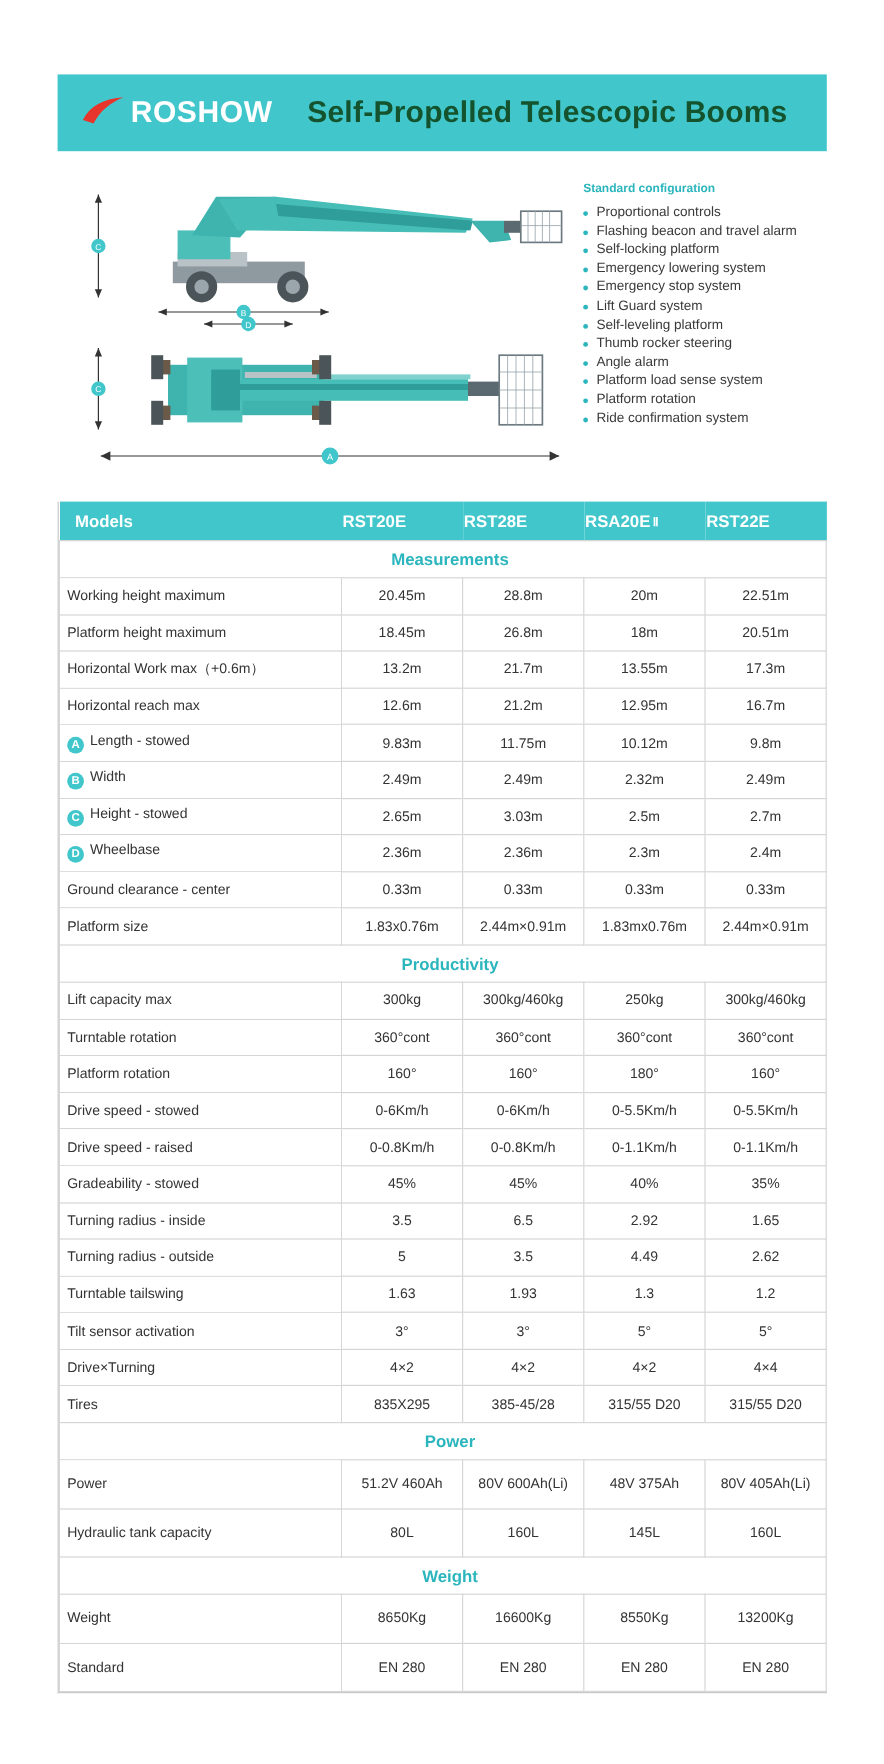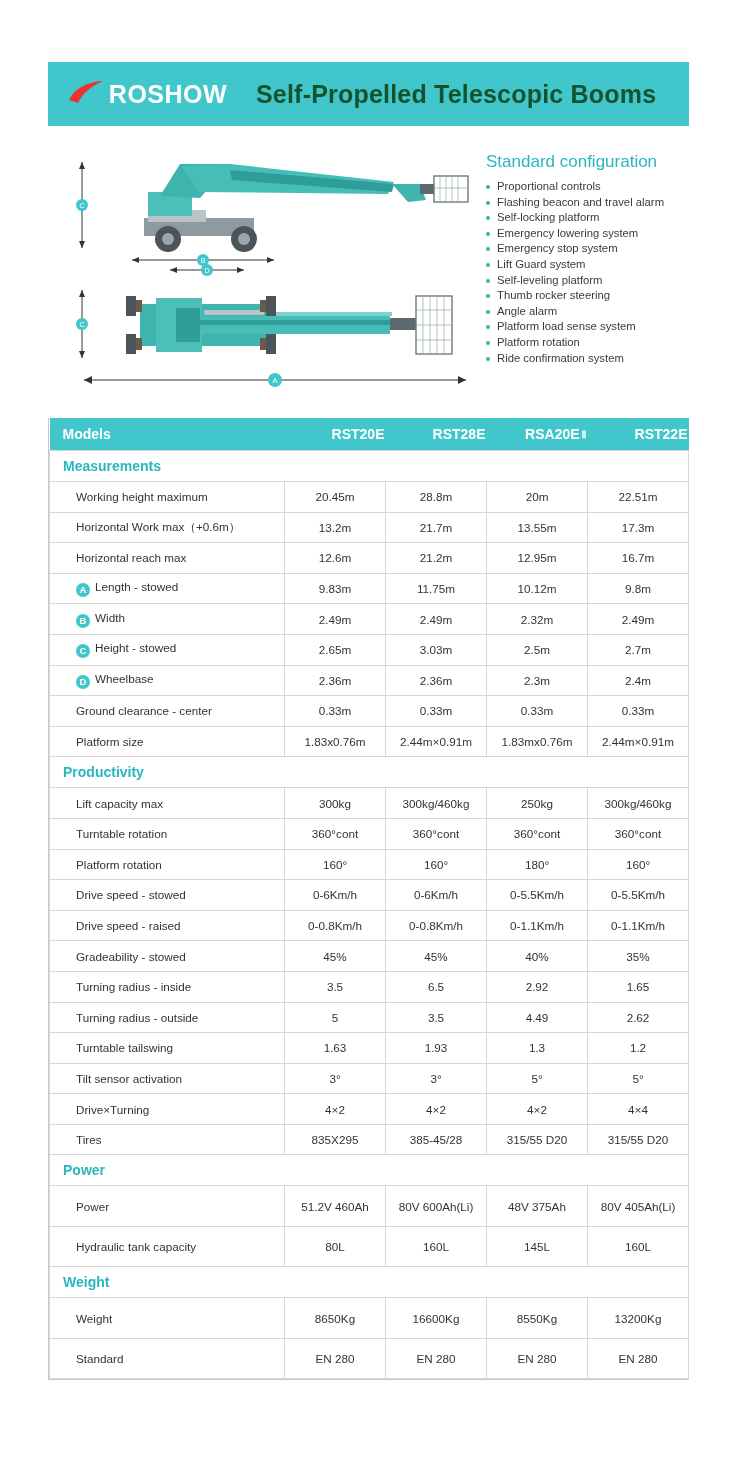--- a/index.html
+++ b/index.html
@@ -85,22 +85,22 @@
   .illus svg { display: block; }
 
   
   .stdcfg {
     position: absolute;
     left: 486px;
     top: 152px;
     width: 210px;
   }
   .stdcfg-title {
-    font-size: 17px;
-    font-weight: normal;
+    font-size: 10px;
+    font-weight: bold;
     color: #2bb5bd;
     margin-bottom: 7px;
   }
   .stdcfg ul {
     list-style: none;
     margin: 0;
     padding: 0;
   }
   .stdcfg li {
     font-size: 11.3px;
@@ -144,21 +144,21 @@
   table.spec col.c3 { width: 101px; }
   table.spec col.c4 { width: 101px; }
 
   table.spec thead th {
     background: #41c7cb;
     color: #ffffff;
     font-size: 14px;
     font-weight: bold;
     height: 30px;
     border: none;
-    text-align: right;
+    text-align: left;
     vertical-align: middle;
   }
   table.spec thead th.models {
     text-align: left;
     padding-left: 13px;
   }
   .sup2 {
     font-size: 10px;
     vertical-align: 1px;
     margin-left: 2px;
@@ -168,26 +168,26 @@
   table.spec td {
     border: 1px solid #d6d6d6;
     height: 27.6px;
     text-align: center;
     vertical-align: middle;
     color: #333;
     background: #ffffff;
   }
   table.spec td.label {
     text-align: left;
-    padding-left: 26px;
+    padding-left: 6px;
     position: relative;
   }
   table.spec tr.section td {
     background: #ffffff;
-    text-align: left;
+    text-align: center;
     padding-left: 13px;
     font-size: 14px;
     font-weight: bold;
     color: #2bb5bd;
     height: 28px;
   }
   table.spec tr.tall td {
     height: 37.5px;
   }
   .dimbadge {
@@ -355,20 +355,27 @@
           <td colspan="5">Measurements</td>
         </tr>
         <tr>
           <td class="label">Working height maximum</td>
           <td>20.45m</td>
           <td>28.8m</td>
           <td>20m</td>
           <td>22.51m</td>
         </tr>
         <tr>
+          <td class="label">Platform height maximum</td>
+          <td>18.45m</td>
+          <td>26.8m</td>
+          <td>18m</td>
+          <td>20.51m</td>
+        </tr>
+        <tr>
           <td class="label">Horizontal Work max（+0.6m）</td>
           <td>13.2m</td>
           <td>21.7m</td>
           <td>13.55m</td>
           <td>17.3m</td>
         </tr>
         <tr>
           <td class="label">Horizontal reach max</td>
           <td>12.6m</td>
           <td>21.2m</td>

